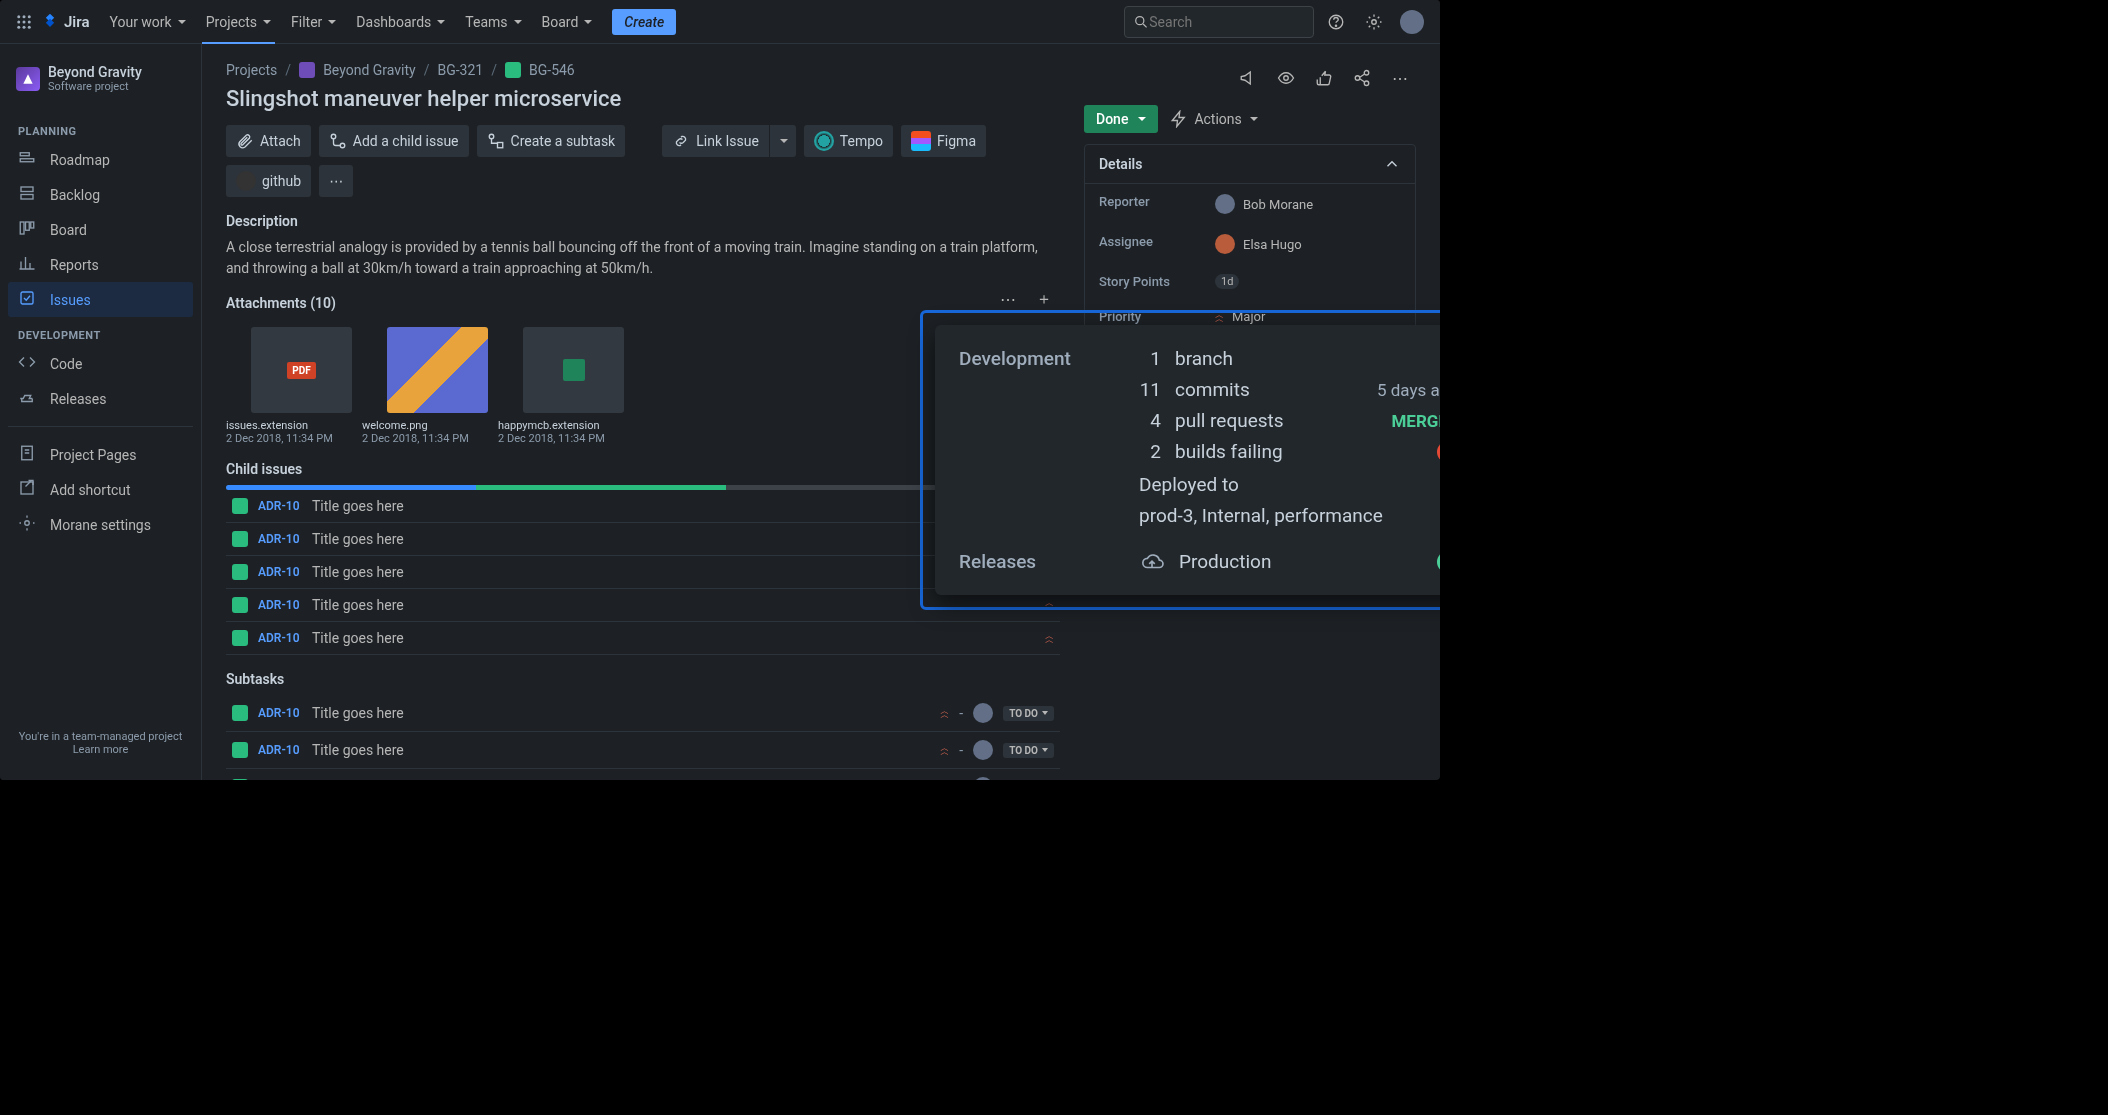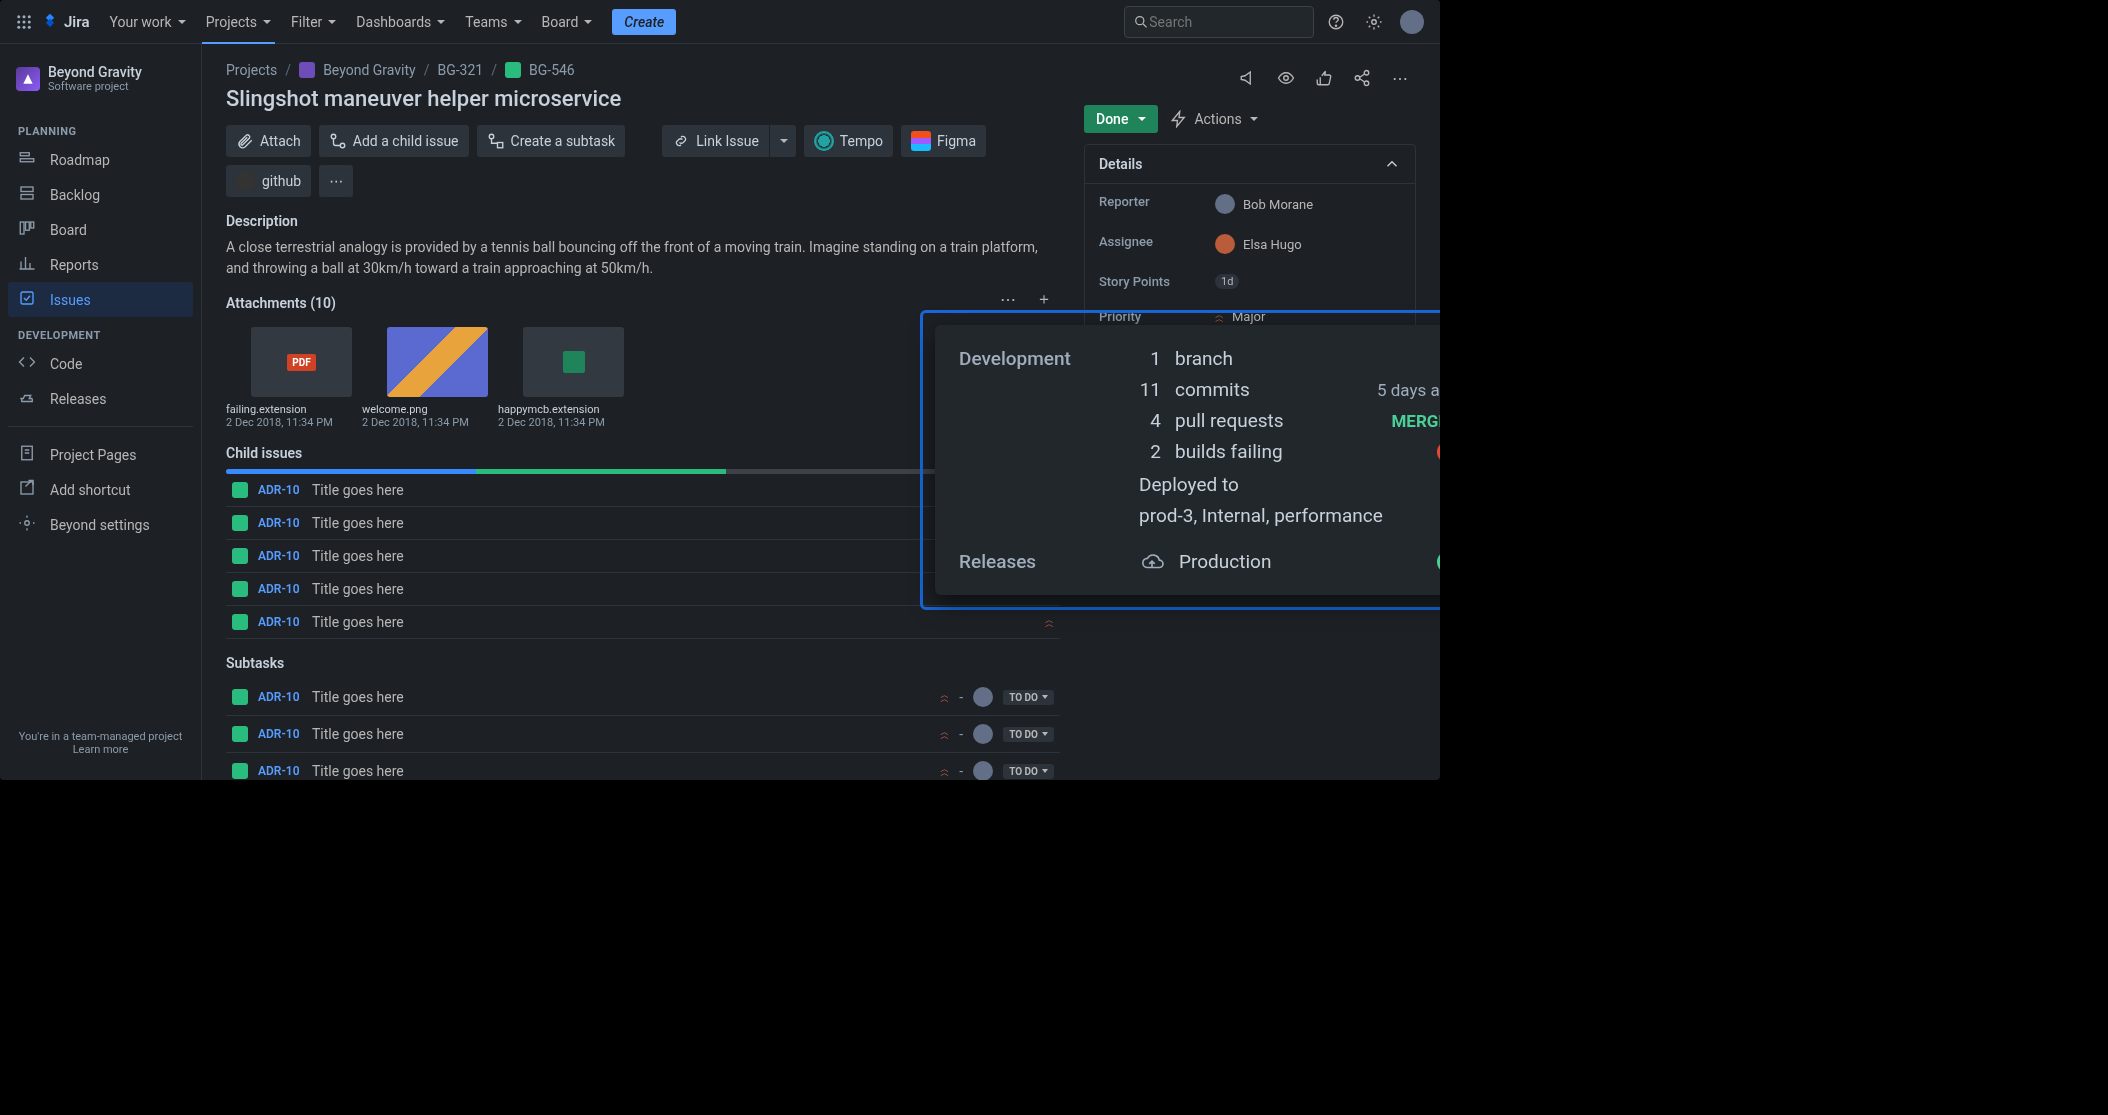--- a/index.html
+++ b/index.html
@@ -59,21 +59,21 @@
 .tb-split .tb-btn:first-child{border-radius:3px 0 0 3px;}
 .tb-split .tb-btn:last-child{border-radius:0 3px 3px 0;border-left:1px solid #1d2125;padding:6px 8px;}
 
 .section-h{color:#c7d1db;font-size:14px;font-weight:600;margin:16px 0 8px;}
 .desc{color:#b6b6b6;font-size:14px;line-height:1.5;}
 
 .attach-row{display:flex;align-items:center;justify-content:space-between;}
 .attach-actions{display:flex;gap:4px;}
 .attachments{display:flex;gap:10px;margin-top:8px;}
 .attach-card{width:126px;}
-.attach-thumb{height:70px;background:#323940;border-radius:3px;display:flex;align-items:center;justify-content:center;overflow:hidden;margin-left:25px;}
+.attach-thumb{height:86px;background:#323940;border-radius:3px;display:flex;align-items:center;justify-content:center;overflow:hidden;margin-left:25px;}
 .attach-thumb.pdf{background:#323940;}
 .pdf-badge{background:#d04226;color:#fff;font-size:10px;font-weight:700;padding:3px 5px;border-radius:2px;}
 .attach-thumb.img{background:linear-gradient(135deg,#5a6ad0 40%,#e8a33c 40% 60%,#5a6ad0 60%);}
 .attach-thumb.xls{}
 .xls-badge{width:22px;height:22px;background:#1f845a;border-radius:2px;}
 .attach-card .fname{color:#c7d1db;font-size:11px;margin-top:6px;white-space:nowrap;overflow:hidden;text-overflow:ellipsis;}
 .attach-card .fdate{color:#8c9bab;font-size:11px;}
 
 .progress{height:5px;border-radius:3px;background:#3c4248;display:flex;overflow:hidden;margin-top:8px;}
 .progress .blue{background:#388bff;}
@@ -276,21 +276,21 @@
               <rect x="4" y="4" width="16" height="16"></rect>
               <path d="M10 10l8-8M14 2h6v6"></path>
             </svg></span>
           <span>Add shortcut</span>
         </div>
       <div class="side-item">
           <span class="icon"><svg class="ic" viewBox="0 0 24 24">
               <circle cx="12" cy="12" r="3"></circle>
               <path d="M12 2v3M12 19v3M4 12H2M22 12h-2"></path>
             </svg></span>
-          <span>Beyond settings</span>
+          <span>Morane settings</span>
         </div>
       <div class="sidebar-footer">
         <div class="l1">You're in a team-managed project</div>
         <div class="l2">Learn more</div>
       </div>
     </div>
 
     <div class="main">
       <div class="content">
         <div class="breadcrumb">
@@ -362,21 +362,21 @@
           <div class="attach-actions">
             <div class="icon-btn">⋯</div>
             <div class="icon-btn">＋</div>
           </div>
         </div>
         <div class="attachments">
           <div class="attach-card">
             <div class="attach-thumb pdf">
                 <span class="pdf-badge">PDF</span>
               </div>
-            <div class="fname">failing.extension</div>
+            <div class="fname">issues.extension</div>
             <div class="fdate">2 Dec 2018, 11:34 PM</div>
           </div>
           <div class="attach-card">
             <div class="attach-thumb img"></div>
             <div class="fname">welcome.png</div>
             <div class="fdate">2 Dec 2018, 11:34 PM</div>
           </div>
           <div class="attach-card">
             <div class="attach-thumb xls">
                 <span class="xls-badge"></span>

